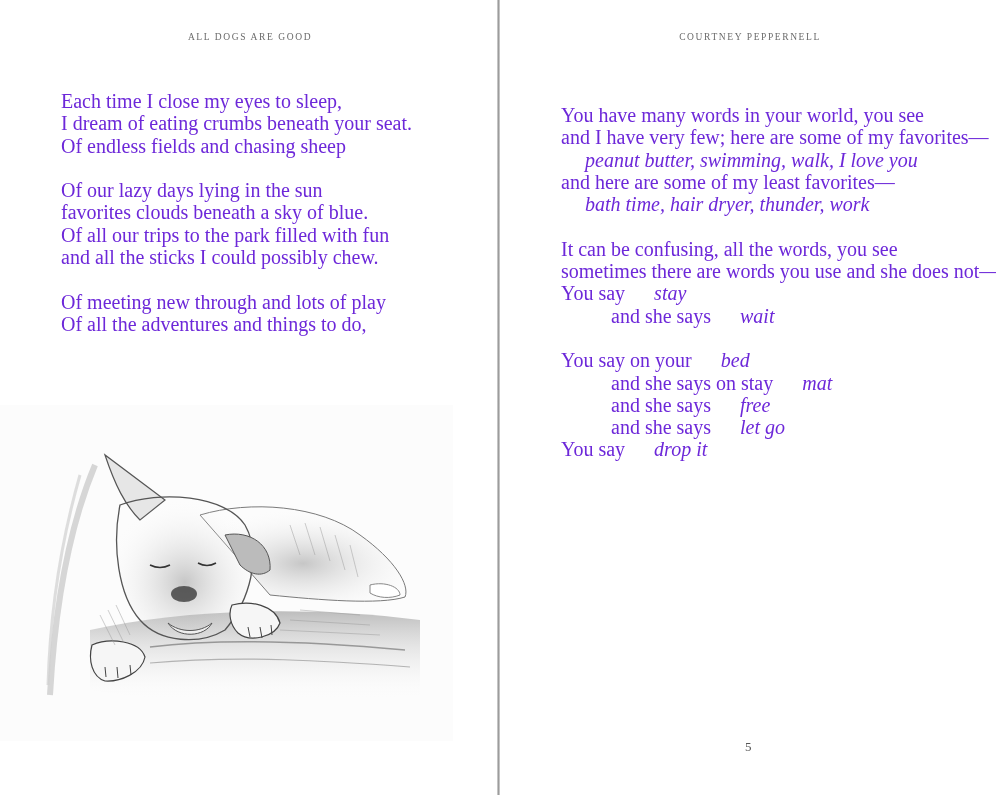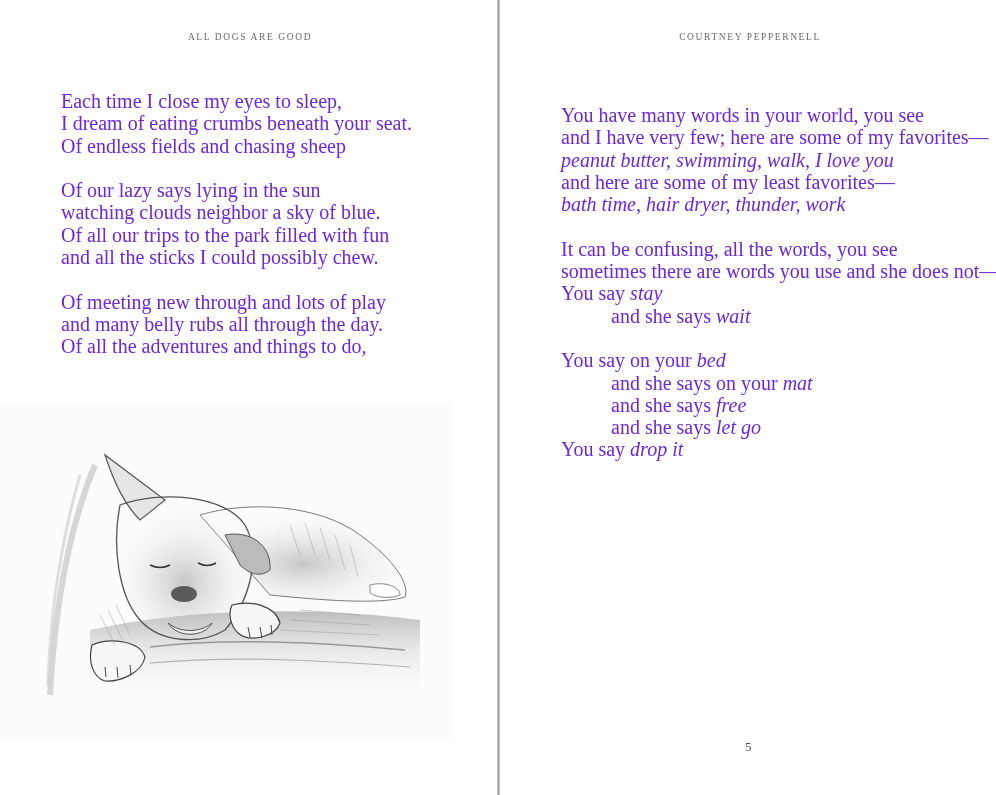--- a/index.html
+++ b/index.html
@@ -48,21 +48,21 @@
       position: absolute;
       font-size: 20px;
       line-height: 22.3px;
       color: #6d28d9;
     }
     .page-left .poem { left: 61px; top: 90px; }
     .page-right .poem { left: 61px; top: 104px; }
     .stanza { margin: 0 0 22.3px 0; }
     .line { display: block; white-space: nowrap; height: 22.3px; }
     .line.indent { padding-left: 50px; }
-    .it { font-style: italic; }
+    .it { font-style: italic; margin-left: 24px; }
     .illustration {
       position: absolute;
       left: 0;
       top: 405px;
       width: 453px;
       height: 336px;
       background: #fcfcfc;
       overflow: hidden;
     }
     .illustration svg { display: block; }
@@ -79,28 +79,27 @@
 
 <div class="page page-left">
   <div class="running-head">ALL DOGS ARE GOOD</div>
   <div class="poem">
       <div class="stanza">
         <span class="line"><span>Each time I close my eyes to sleep,</span></span>
         <span class="line"><span>I dream of eating crumbs beneath your seat.</span></span>
         <span class="line"><span>Of endless fields and chasing sheep</span></span>
       </div>
       <div class="stanza">
-        <span class="line"><span>Of our lazy says lying in the sun</span></span>
-        <span class="line"><span>watching clouds neighbor a sky of blue.</span></span>
+        <span class="line"><span>Of our lazy days lying in the sun</span></span>
+        <span class="line"><span>favorites clouds beneath a sky of blue.</span></span>
         <span class="line"><span>Of all our trips to the park filled with fun</span></span>
         <span class="line"><span>and all the sticks I could possibly chew.</span></span>
       </div>
       <div class="stanza">
         <span class="line"><span>Of meeting new through and lots of play</span></span>
-        <span class="line"><span>and many belly rubs all through the day.</span></span>
         <span class="line"><span>Of all the adventures and things to do,</span></span>
       </div>
     </div>
   <div class="illustration">
     <svg width="453" height="336" viewBox="0 0 453 336" xmlns="http://www.w3.org/2000/svg">
       <defs>
         <radialGradient id="shade" cx="50%" cy="60%" r="60%">
           <stop offset="0%" stop-color="#9a9a9a" stop-opacity="0.55"></stop>
           <stop offset="100%" stop-color="#ffffff" stop-opacity="0"></stop>
         </radialGradient>
@@ -170,20 +169,20 @@
         <span class="line"><span class="it">bath time, hair dryer, thunder, work</span></span>
       </div>
       <div class="stanza">
         <span class="line"><span>It can be confusing, all the words, you see</span></span>
         <span class="line"><span>sometimes there are words you use and she does not—</span></span>
         <span class="line"><span>You say </span><span class="it">stay</span></span>
         <span class="line indent"><span>and she says </span><span class="it">wait</span></span>
       </div>
       <div class="stanza">
         <span class="line"><span>You say on your </span><span class="it">bed</span></span>
-        <span class="line indent"><span>and she says on your </span><span class="it">mat</span></span>
+        <span class="line indent"><span>and she says on stay </span><span class="it">mat</span></span>
         <span class="line indent"><span>and she says </span><span class="it">free</span></span>
         <span class="line indent"><span>and she says </span><span class="it">let go</span></span>
         <span class="line"><span>You say </span><span class="it">drop it</span></span>
       </div>
     </div>
   <div class="folio">5</div>
 </div>
 
 </body></html>

